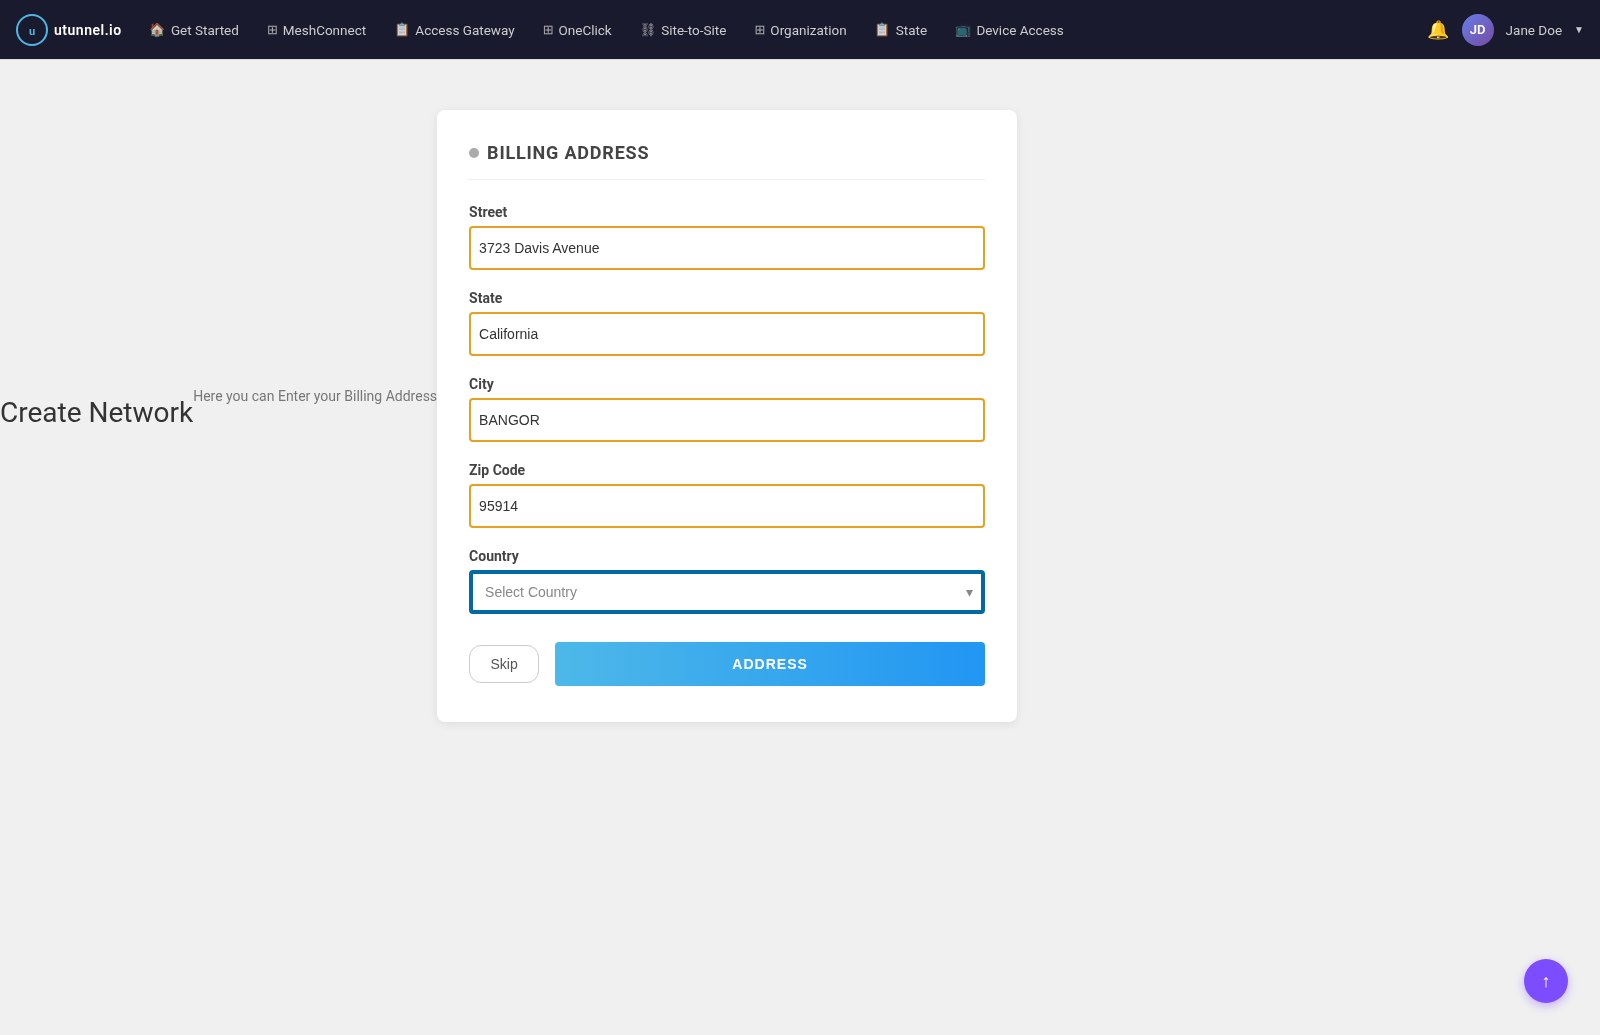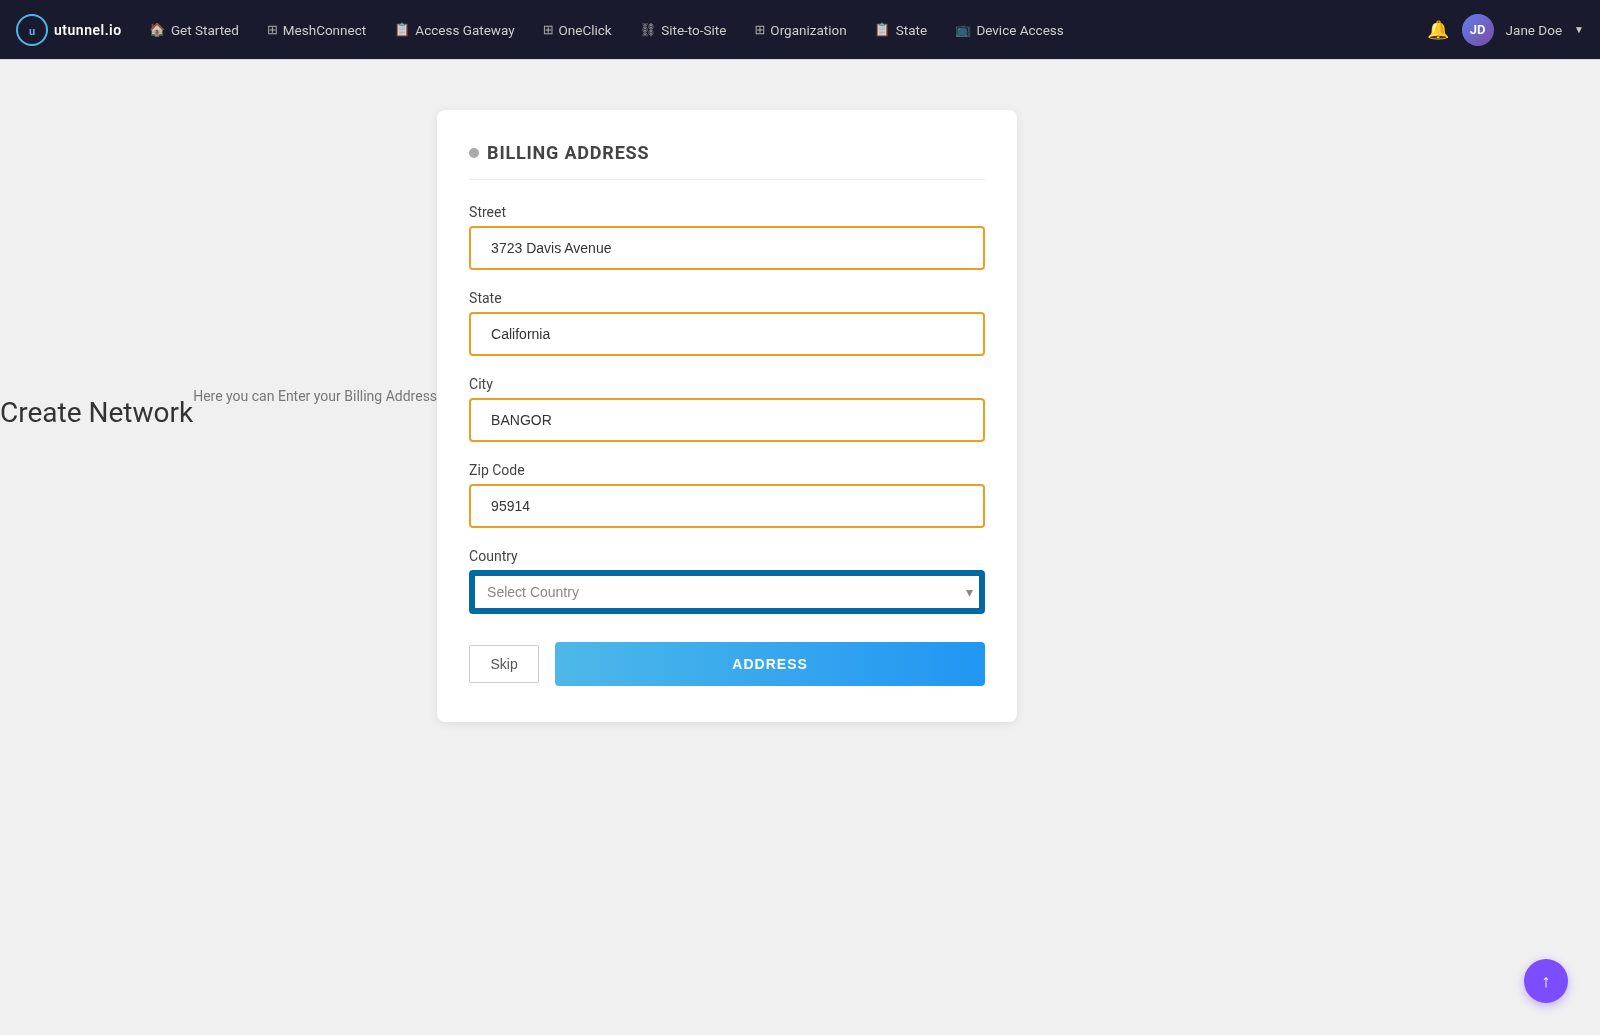--- a/index.html
+++ b/index.html
@@ -151,39 +151,39 @@
 
     .form-group {
       margin-bottom: 20px;
     }
 
     .form-label {
       display: block;
       font-size: 14px;
       color: #444444;
       margin-bottom: 6px;
-      font-weight: 400;
+      font-weight: 700;
     }
 
     .form-input {
       width: 100%;
       height: 44px;
       border: 2px solid #e8a020;
       border-radius: 4px;
-      padding: 0 20px;
+      padding: 0 8px;
       font-size: 14px;
       color: #333333;
       background: #ffffff;
       outline: none;
     }
 
     .form-select {
       width: 100%;
       height: 44px;
-      border: 6px solid #0369a1;
+      border: 4px solid #0369a1;
       border-radius: 4px;
       padding: 0 12px;
       font-size: 14px;
       color: #888888;
       background: #ffffff;
       outline: none;
       appearance: none;
       -webkit-appearance: none;
       cursor: pointer;
     }
@@ -206,21 +206,21 @@
       display: flex;
       align-items: center;
       gap: 16px;
       margin-top: 28px;
     }
 
     .btn-skip {
       padding: 10px 20px;
       background: #ffffff;
       border: 1px solid #cccccc;
-      border-radius: 2px;
+      border-radius: 12px;
       font-size: 14px;
       color: #555555;
       cursor: pointer;
       min-width: 70px;
     }
 
     .btn-proceed {
       flex: 1;
       height: 44px;
       background: linear-gradient(90deg, #4db8e8, #2196f3);

